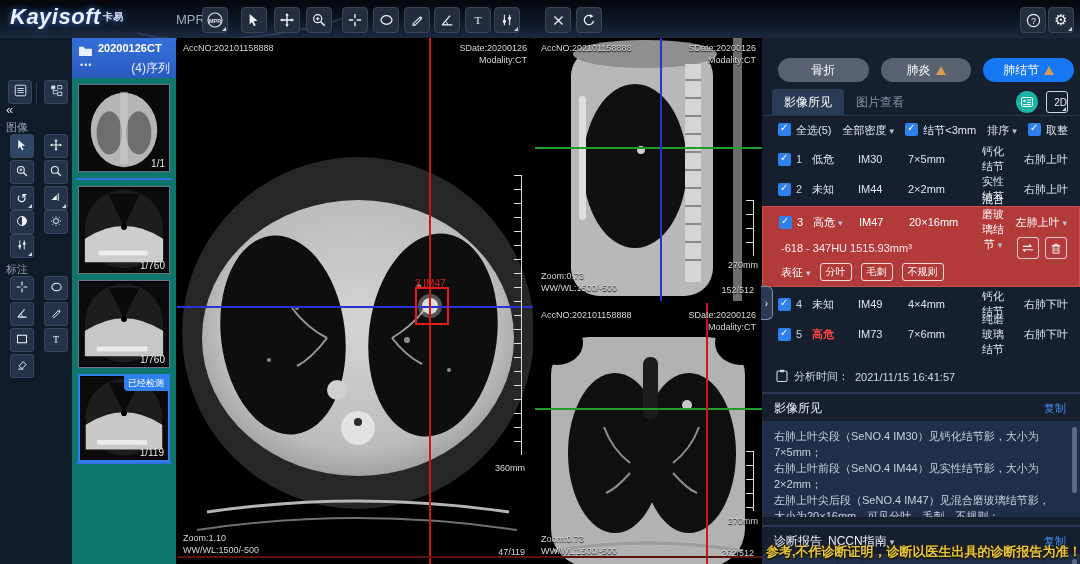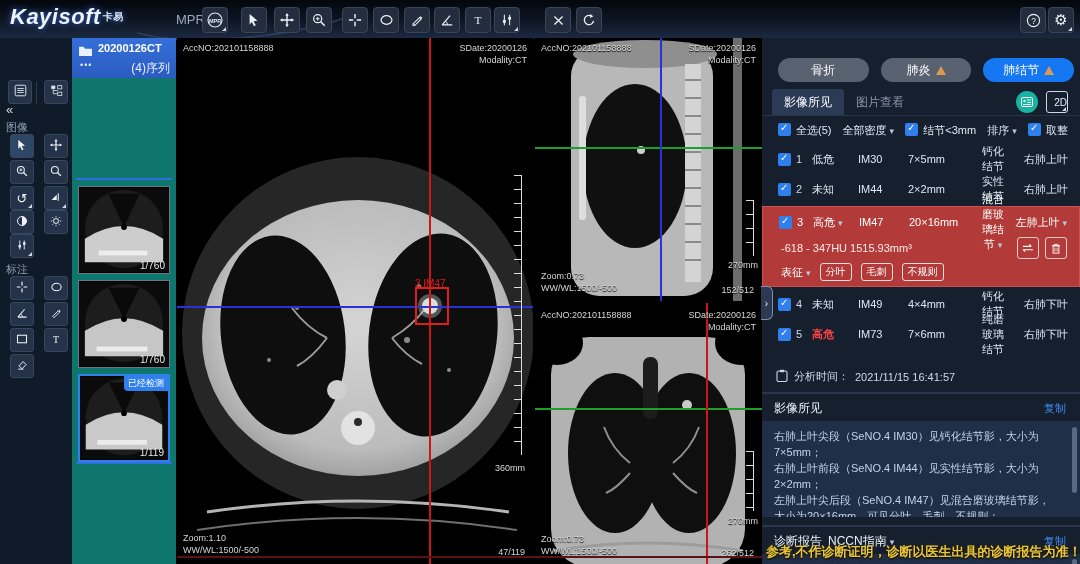--- a/index.html
+++ b/index.html
@@ -320,20 +320,30 @@
 
   <div class="abs thumbs">
     <div class="thead">
       <span style="position:absolute;left:6px;top:5px"><svg width="15" height="12" viewBox="0 0 16 13">
             <path d="M1 2 H6 L7.5 4 H15 V12 H1 Z" fill="#eaf1fd"></path>
           </svg></span>
       <span class="thead-title">20200126CT</span>
       <span class="thead-dots">•••</span>
       <span class="thead-series">(4)序列</span>
     </div>
+    <div class="thumb" style="top:46px">
+      <svg width="90" height="86" viewBox="0 0 92 86">
+          <rect width="92" height="86" fill="#0a0a0a"></rect>
+          <ellipse cx="46" cy="45" rx="34" ry="38" fill="#b5b5b5"></ellipse>
+          <ellipse cx="31" cy="48" rx="13" ry="22" fill="#6e6e6e"></ellipse>
+          <ellipse cx="61" cy="48" rx="13" ry="22" fill="#6e6e6e"></ellipse>
+          <rect x="42" y="6" width="8" height="74" fill="#cdcdcd" opacity=".55"></rect>
+        </svg>
+      <span class="tlabel">1/1</span>
+    </div>
     <div class="tline" style="top:140px"></div>
     <div class="thumb" style="top:148px">
       <svg width="90" height="86" viewBox="0 0 92 86">
           <rect width="92" height="86" fill="#0b0b0b"></rect>
           <circle cx="46" cy="42" r="40" fill="#1d1d1d"></circle>
           <path d="M6 52 Q46 26 86 52 L86 76 L6 76 Z" fill="#cdcdcd"></path>
           <path d="M30 6 L46 40 L62 6 Z" fill="#0a0a0a"></path>
           <circle cx="46" cy="40" r="3" fill="#000"></circle>
           <rect x="20" y="64" width="50" height="5" fill="#f2f2f2" opacity=".85"></rect>
         </svg>

